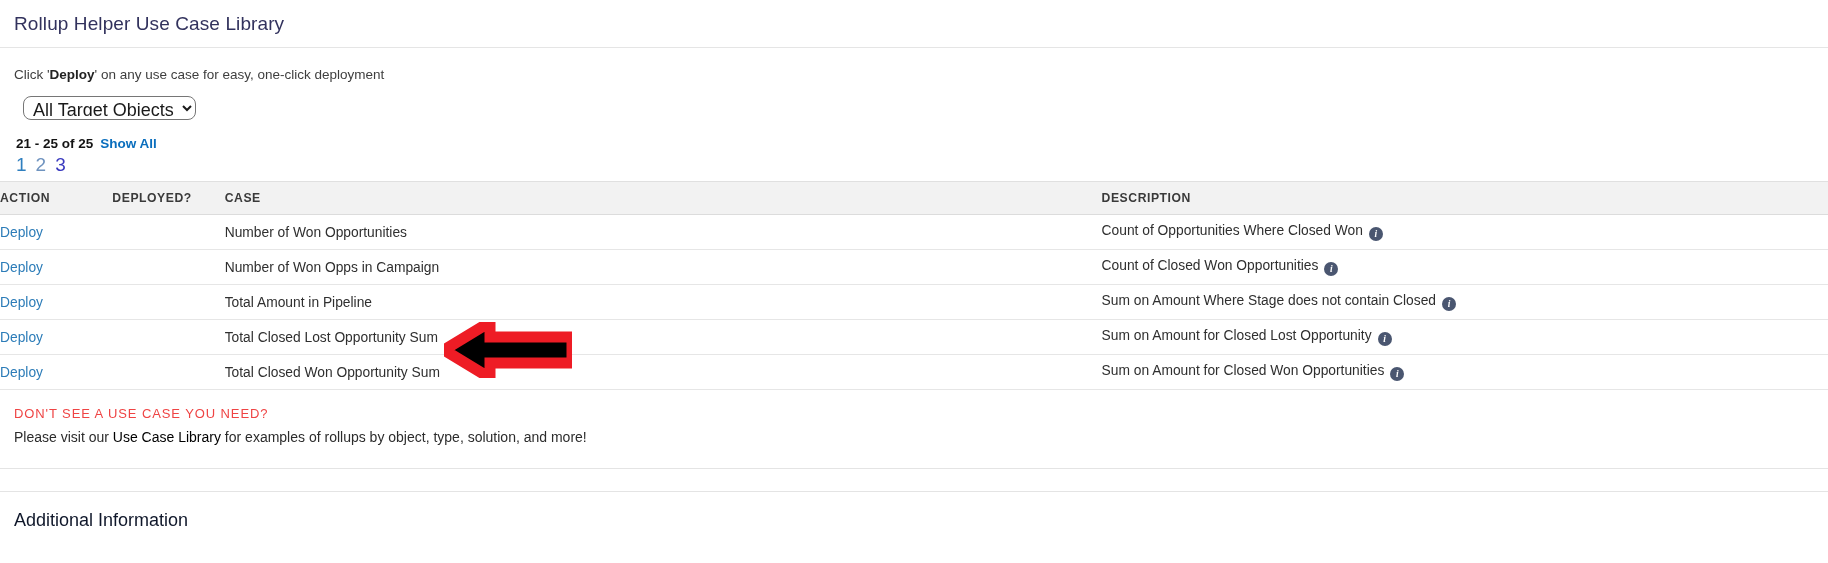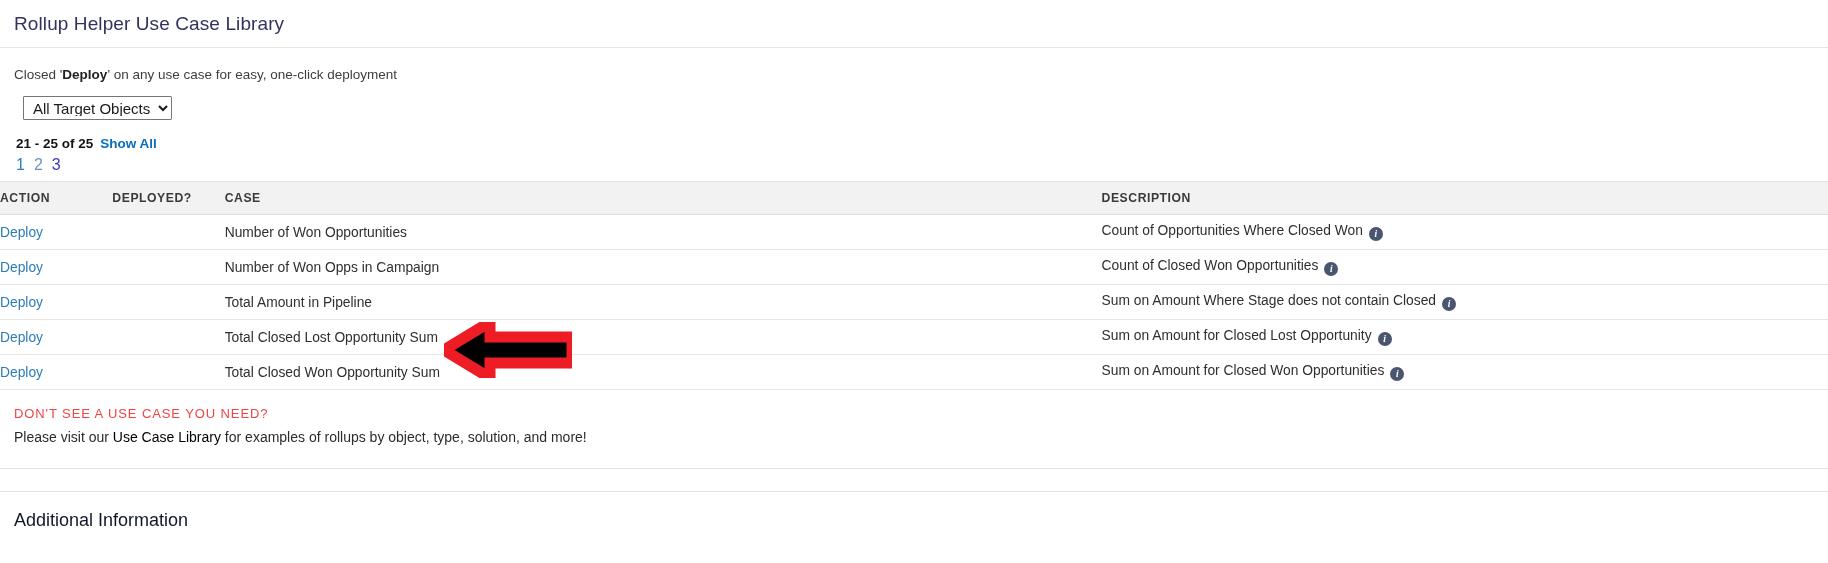--- a/index.html
+++ b/index.html
@@ -36,46 +36,46 @@
     color: #3e3e3e;
     padding: 18px 0 0 14px;
     line-height: 18px;
   }
   .intro b { font-weight: 700; color: #222; }
 
   
   .filter-wrap { padding: 12px 0 0 23px; }
   .target-select {
     font-family: "Liberation Sans", sans-serif;
-    font-size: 15px;
+    font-size: 18px;
     color: #1a1a1a;
     padding: 2px 4px 3px 5px;
     border: 1px solid #767676;
-    border-radius: 1px;
+    border-radius: 8px;
     background: #ffffff;
     height: 24px;
     line-height: 18px;
   }
 
   
   .pager {
     padding: 15px 13px 0 16px;
     font-size: 13.5px;
     line-height: 17px;
   }
   .pager-count { font-weight: 700; color: #141414; }
   .pager-showall {
     color: #0a6ebd;
     font-weight: 700;
     text-decoration: none;
     margin-left: 7px;
   }
   .pager-pages {
     padding: 5px 0 0 16px;
-    font-size: 16px;
+    font-size: 19px;
     line-height: 16px;
   }
   .pager-pages a {
     text-decoration: none;
     margin-right: 9px;
   }
   .pg-1 { color: #2f7fbf; }
   .pg-2 { color: #6f93bf; }
   .pg-3 { color: #3b3bbf; }
 
@@ -190,21 +190,21 @@
 </style>
 </head>
 <body>
 
 <div>
   <div class="page-title">Rollup Helper Use Case Library</div>
   <div class="title-rule"></div>
 </div>
 
 <div class="intro">
-  <span>Closed '</span><b>Deploy</b><span>' on any use case for easy, one-click deployment</span>
+  <span>Click '</span><b>Deploy</b><span>' on any use case for easy, one-click deployment</span>
 </div>
 
 <div class="filter-wrap">
   <select class="target-select">
     <option>All Target Objects</option>
   </select>
 </div>
 
 <div class="pager">
   <span class="pager-count">21 - 25 of 25</span><a class="pager-showall" href="#">Show All</a>

